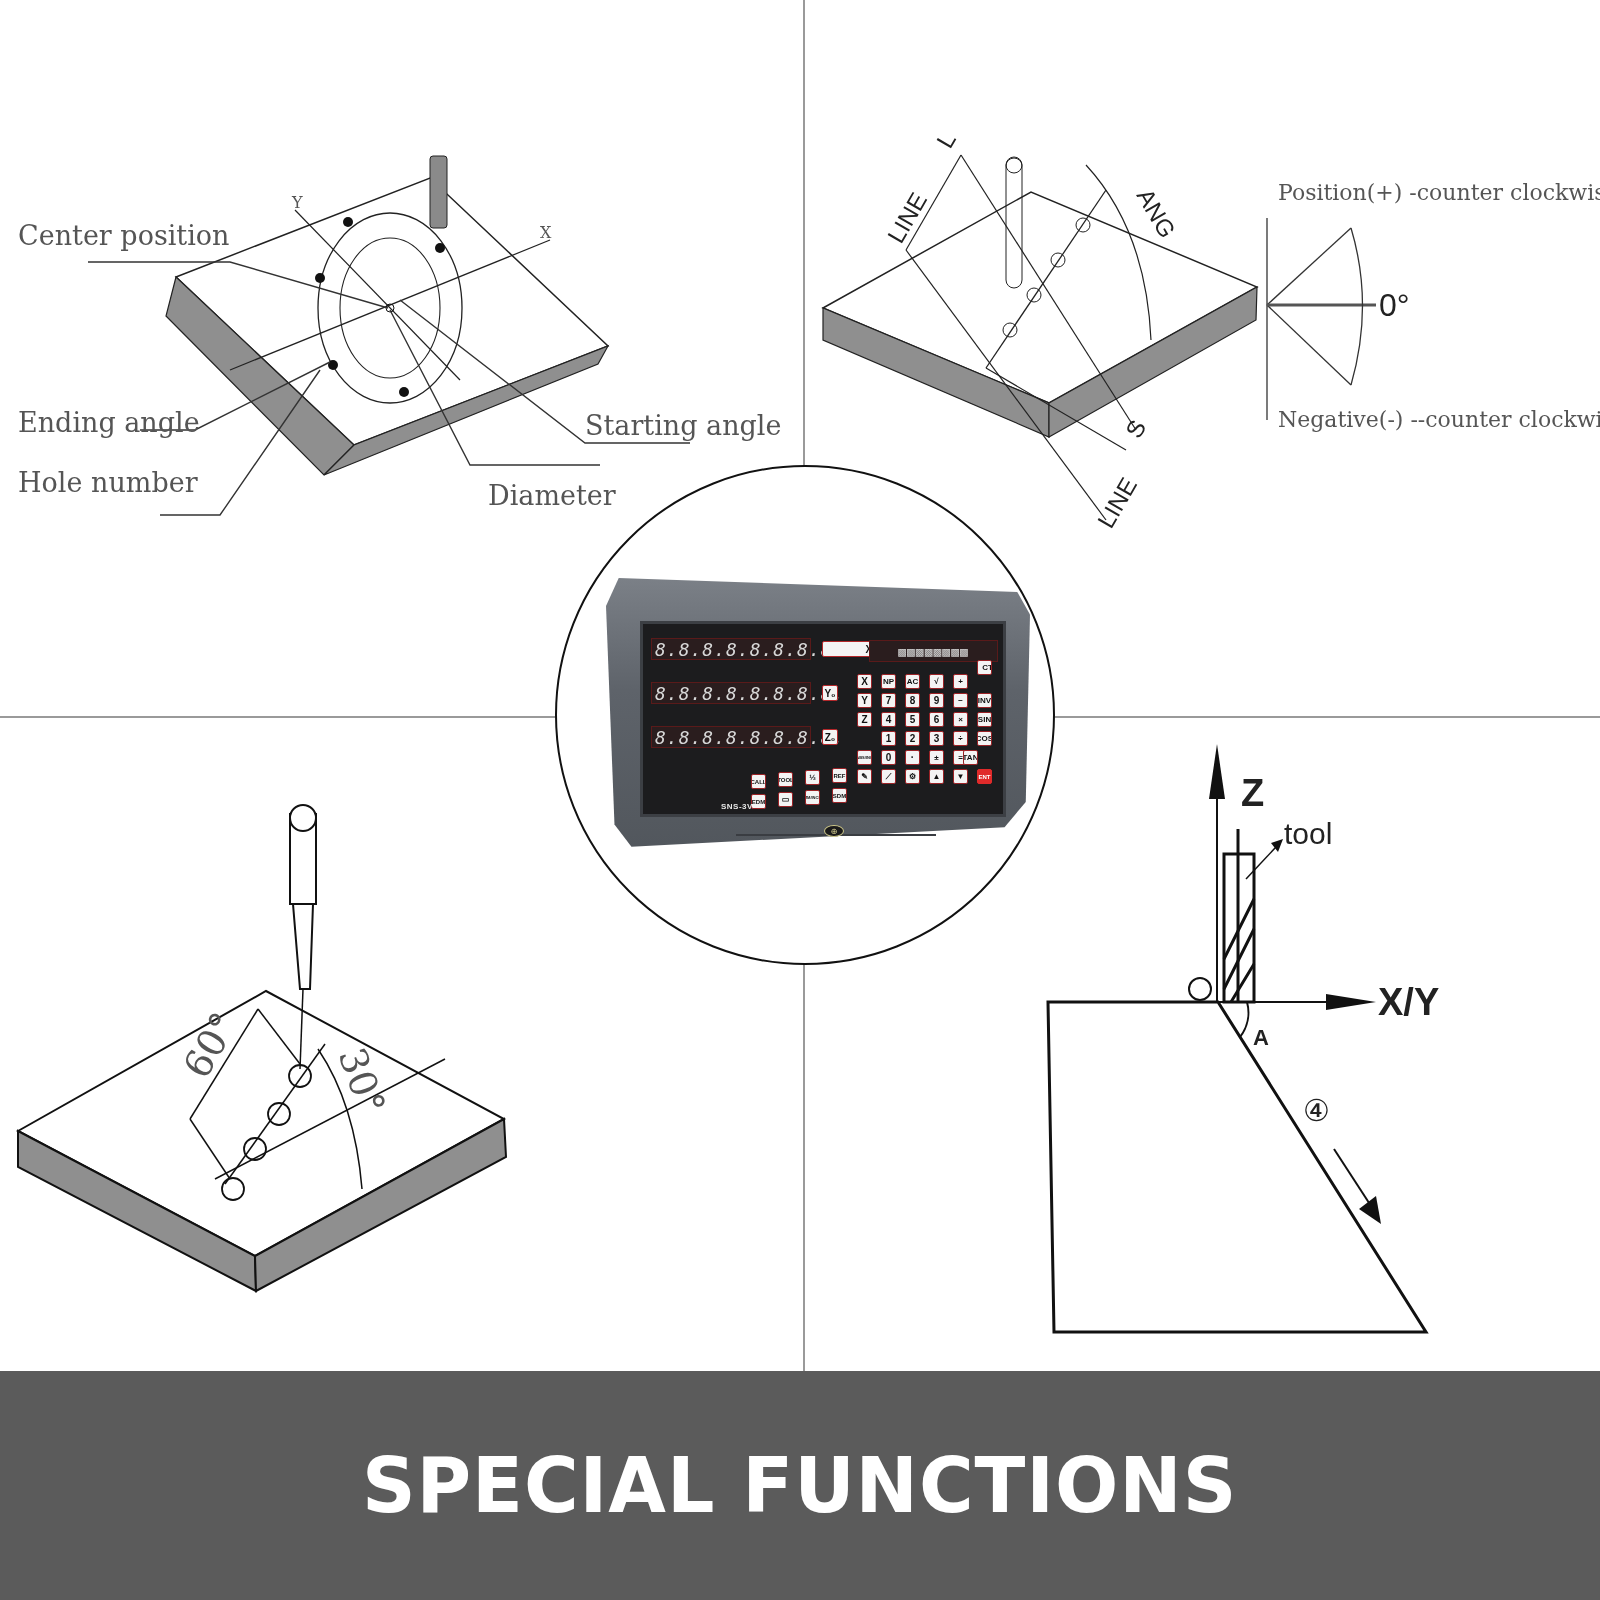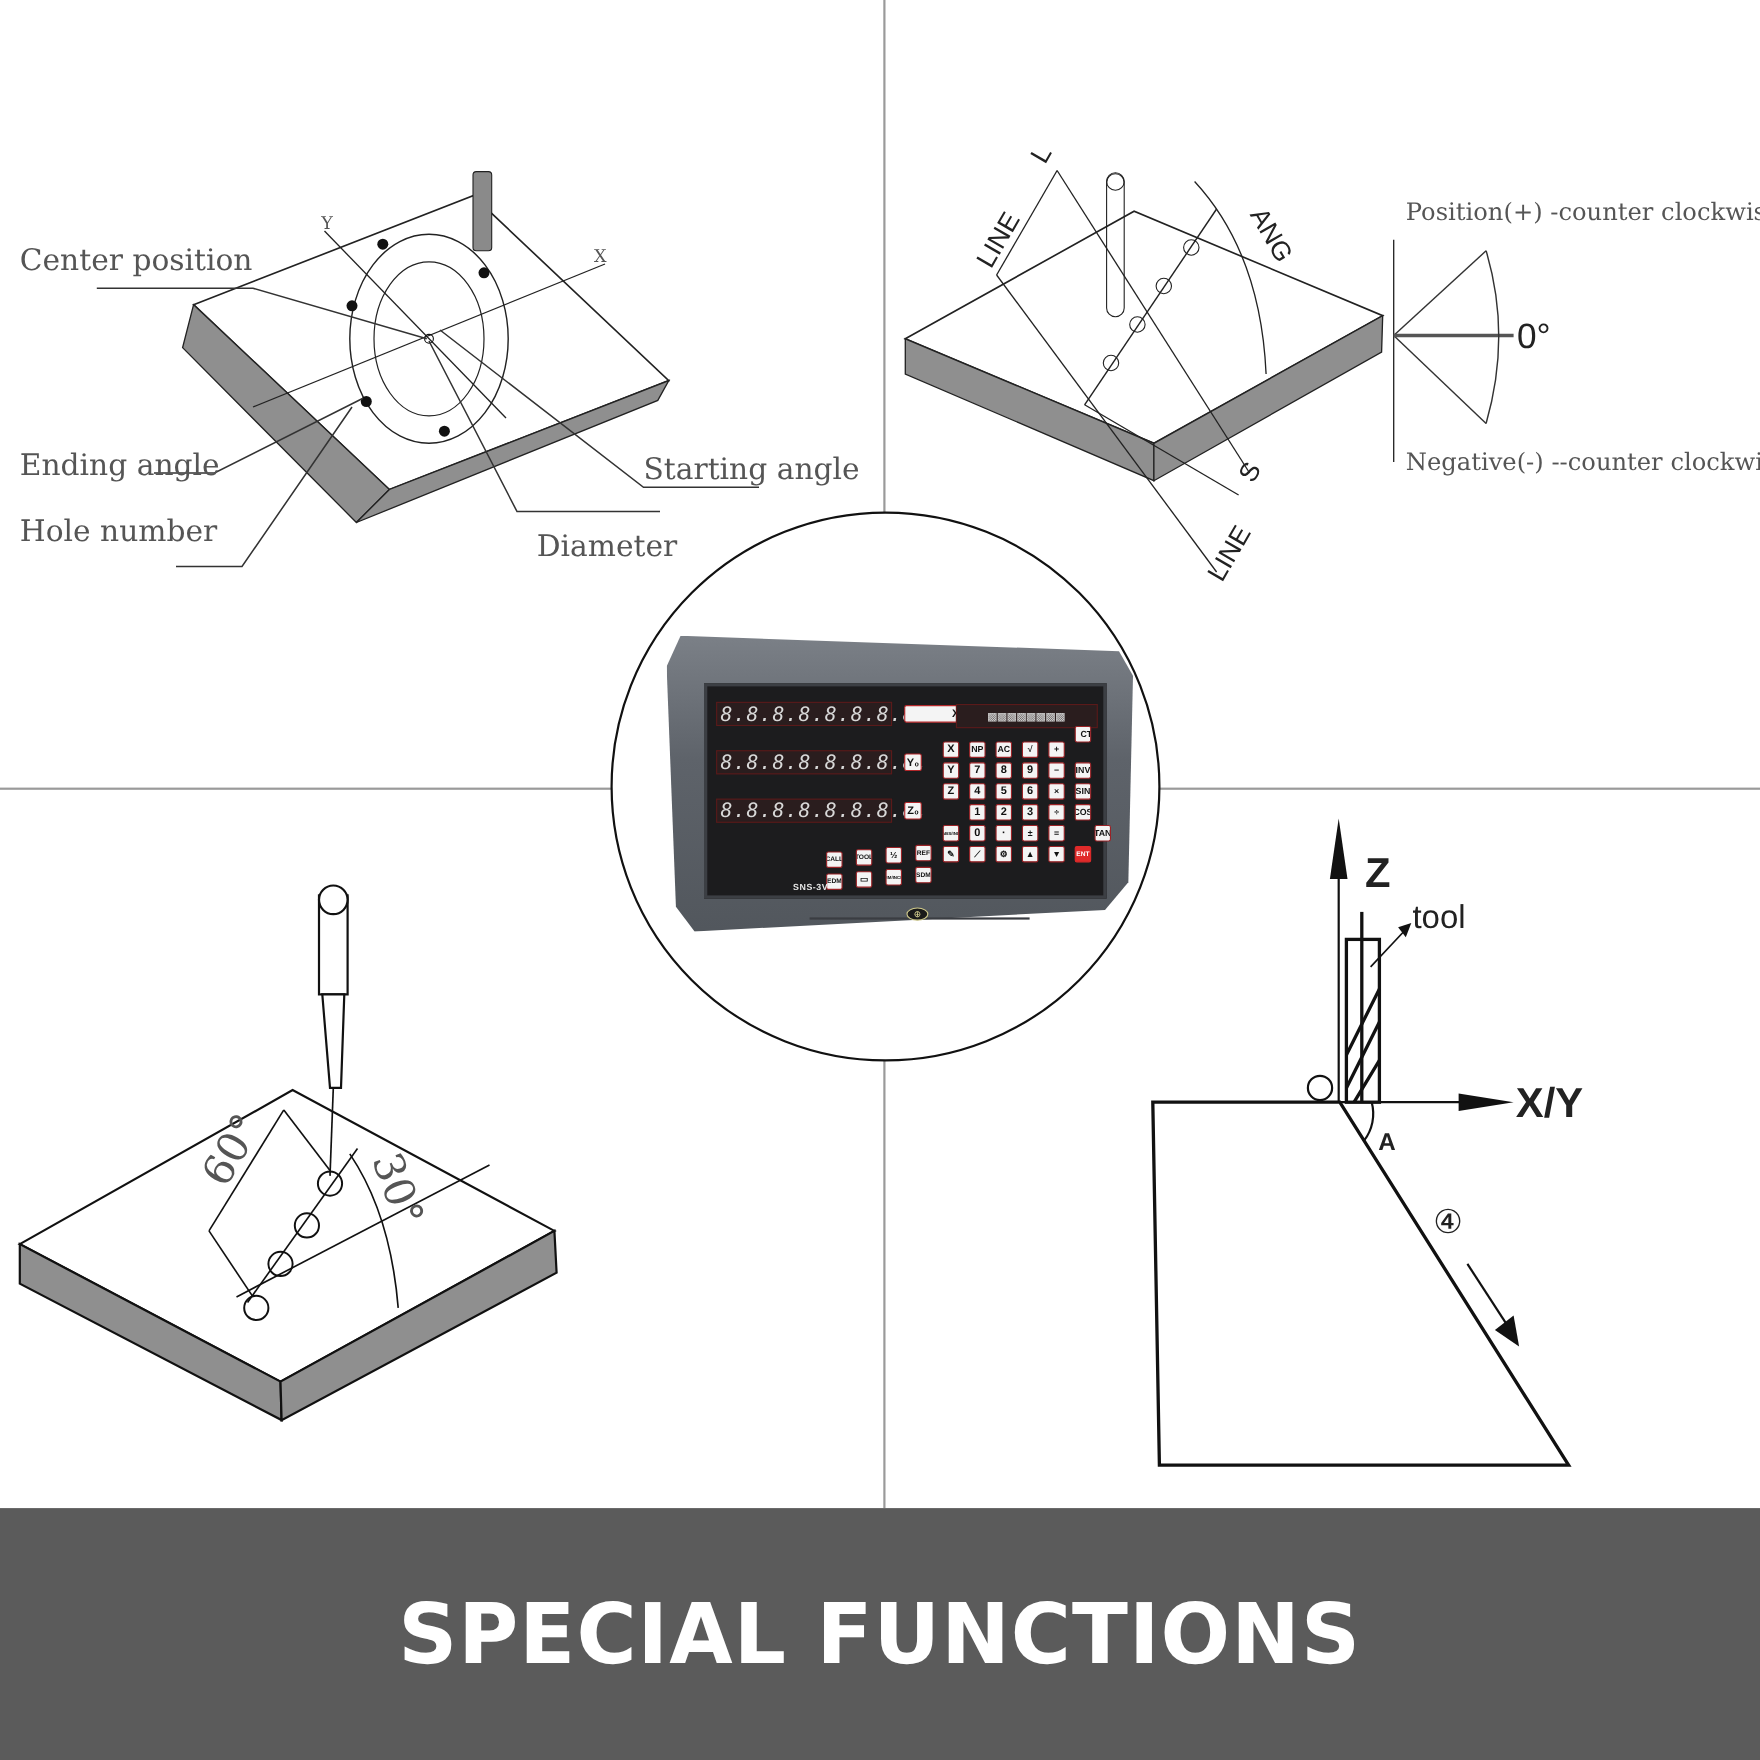--- a/index.html
+++ b/index.html
@@ -200,21 +200,21 @@
     <div class="key big" style="left:238px;top:107px;">1</div>
     <div class="key big" style="left:262px;top:107px;">2</div>
     <div class="key big" style="left:286px;top:107px;">3</div>
     <div class="key" style="left:310px;top:107px;">÷</div>
     <div class="key" style="left:334px;top:107px;">COS</div>
 
     <div class="key big" style="left:238px;top:126px;">0</div>
     <div class="key big" style="left:262px;top:126px;">·</div>
     <div class="key" style="left:286px;top:126px;">±</div>
     <div class="key" style="left:310px;top:126px;">=</div>
-    <div class="key" style="left:352px;top:126px;">TAN</div>
+    <div class="key" style="left:320px;top:126px;">TAN</div>
 
     <div class="key" style="left:238px;top:145px;">⟋</div>
     <div class="key" style="left:262px;top:145px;">⚙</div>
     <div class="key" style="left:286px;top:145px;">▲</div>
     <div class="key" style="left:310px;top:145px;">▼</div>
     <div class="key ent" style="left:334px;top:145px;">ENT</div>
 
     <div class="key" style="left:108px;top:150px;font-size:6px;">CALL</div>
     <div class="key" style="left:135px;top:148px;font-size:6px;">TOOL</div>
     <div class="key" style="left:162px;top:146px;">½</div>

